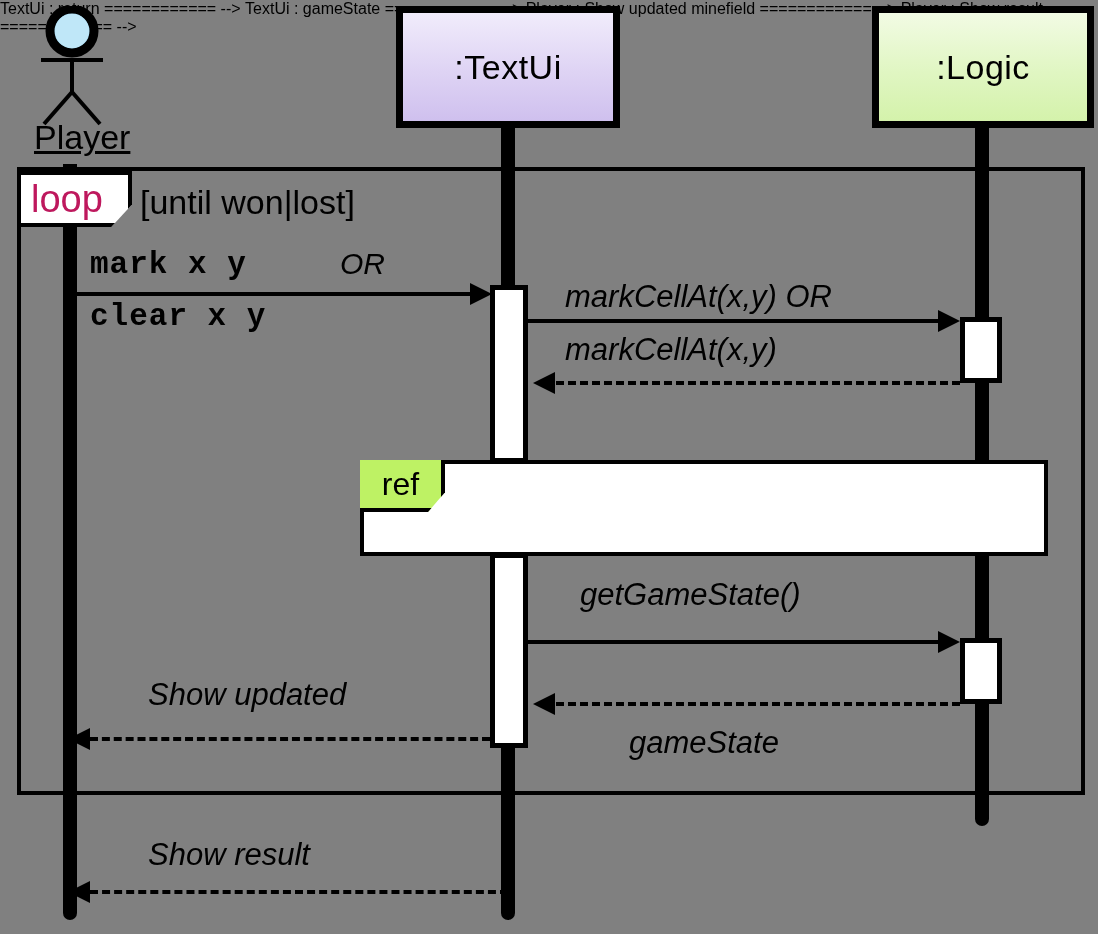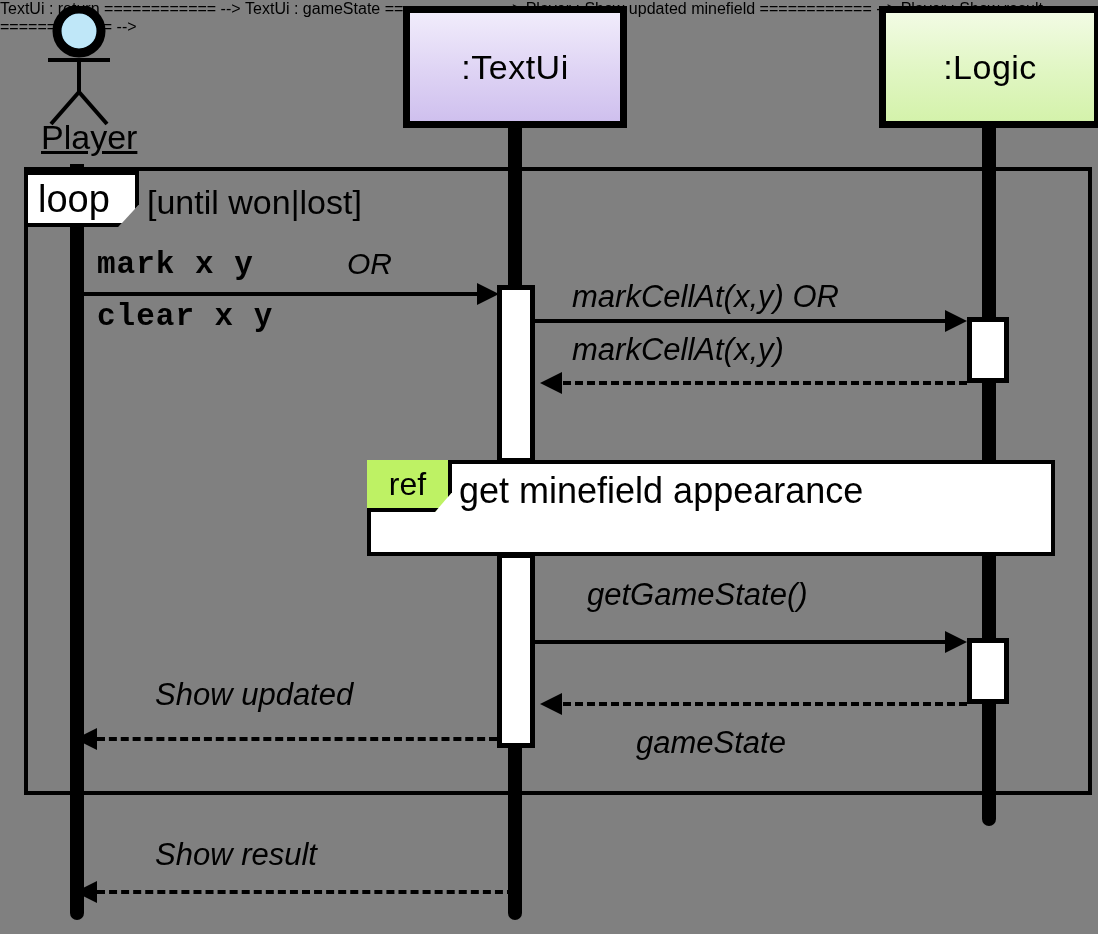--- a/index.html
+++ b/index.html
@@ -8,21 +8,21 @@
     background: #808080;
   }
   #diagram {
     position: relative;
     width: 1098px;
     height: 934px;
     background: #808080;
     font-family: "Liberation Sans", sans-serif;
     overflow: hidden;
   }
-  .abs { position: absolute; margin-left: 7px; }
+  .abs { position: absolute; }
 
   
   .participant {
     border: 7px solid #000;
     box-sizing: border-box;
     display: flex;
     align-items: center;
     justify-content: center;
     font-size: 34px;
     color: #000;
@@ -64,21 +64,21 @@
     background: transparent;
   }
   .frag-tab {
     background: #fff;
     border: 4px solid #000;
     box-sizing: border-box;
     display: flex;
     align-items: center;
     padding-left: 10px;
     font-size: 38px;
-    color: #000000;
+    color: #be185d;
     clip-path: polygon(0 0, 100% 0, 100% 60%, 82% 100%, 0 100%);
   }
   .frag-guard {
     font-size: 34px;
     color: #000;
     white-space: nowrap;
   }
 
   
   .ref-box {
@@ -206,21 +206,20 @@
 
    TextUi : return ============ --&gt;
   <div class="abs msg-line dashed" style="left:556px; top:381px; width:404px;"></div>
   <div class="abs arrowhead-l" style="left:533px; top:372px;"></div>
 
   
   <div class="abs ref-box" style="left:360px; top:460px; width:688px; height:96px;"></div>
   <div class="abs ref-tab" style="left:360px; top:460px; width:85px; height:52px;">
     <span>ref</span>
   </div>
-  <div class="abs ref-text" style="left:452px; top:470px;">get minefield appearance</div>
 
   
   <div class="abs msg-label" style="left:580px; top:578px;">getGameState()</div>
   <div class="abs msg-line" style="left:528px; top:640px; width:412px;"></div>
   <div class="abs arrowhead-r" style="left:938px; top:631px;"></div>
 
    TextUi : gameState ============ --&gt;
   <div class="abs msg-line dashed" style="left:556px; top:702px; width:404px;"></div>
   <div class="abs arrowhead-l" style="left:533px; top:693px;"></div>
   <div class="abs msg-label" style="left:629px; top:726px;">gameState</div>

